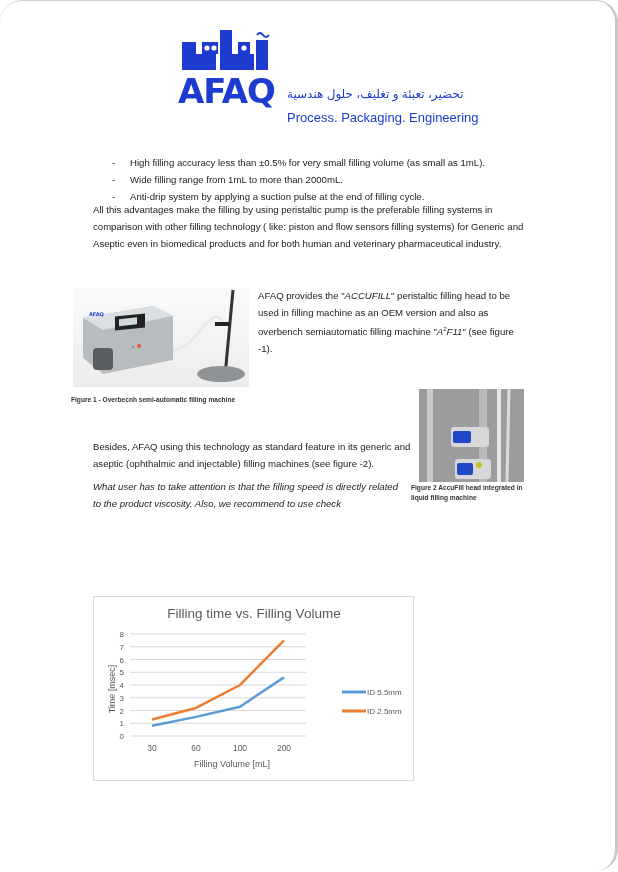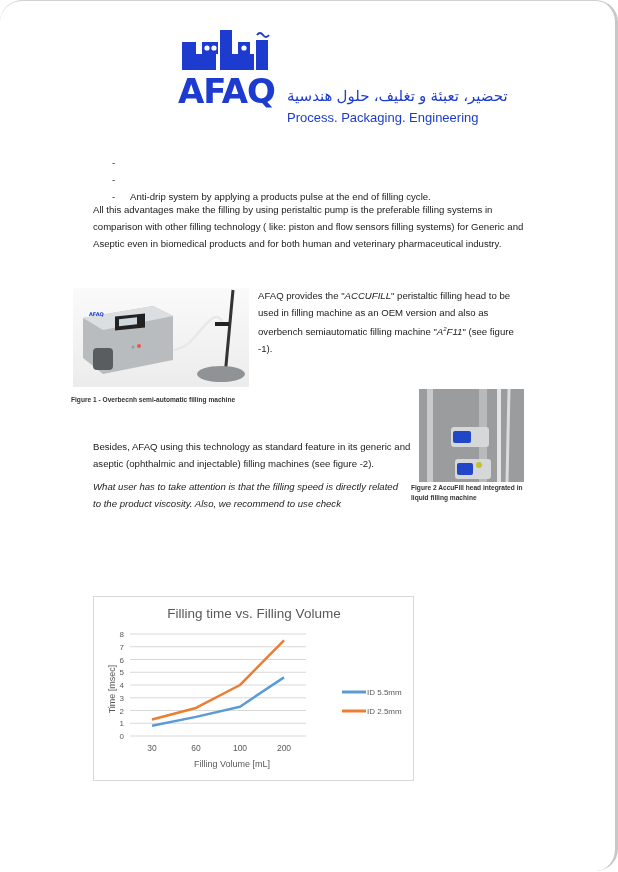--- a/index.html
+++ b/index.html
@@ -5,21 +5,21 @@
   html, body { margin:0; padding:0; }
   body { width:618px; height:872px; background:#ffffff; position:relative; overflow:hidden;
          font-family:"Liberation Sans", "DejaVu Sans", sans-serif; color:#222; }
   .page { position:absolute; left:0; top:0; width:615px; height:870px; background:#fff;
           border-top:1px solid #d0d0d0; border-right:3px solid #c8c8c8;border-radius:22px; }
   .abs { position:absolute; }
   .txt { font-size:9.6px; line-height:17px; color:#222; }
   .logo-ar { left:180px; top:27px; width:92px; height:44px; }
   .logo-word { left:178px; top:72px; font-family:"DejaVu Sans", sans-serif; font-weight:900;
                font-size:34px; letter-spacing:-1px; color:#1d3ccf; line-height:36px; }
-  .tag-ar { left:287px; top:86px; font-size:15px; color:#1d3ccf; direction:rtl; }
+  .tag-ar { left:287px; top:86px; font-size:12px; color:#1d3ccf; direction:rtl; }
   .tag-en { left:287px; top:109px; font-size:13px; color:#1d3ccf; }
 
   .bullets { left:112px; top:153px; width:420px; }
   .bullet { display:flex; height:17px; }
   .bullet .dash { width:18px; }
   .para1 { left:93px; top:200px; width:435px; }
   .para2 { left:258px; top:286px; width:262px; }
   .para3 { left:93px; top:437px; width:320px; }
   .para4 { left:93px; top:477px; width:315px;font-style:italic; }
   .para5 { left:93px; top:511px; width:435px; }
@@ -52,27 +52,29 @@
       <path d="M77 7 q3 -4 6 0 q3 4 6 0" stroke="#1d3ccf" stroke-width="2" fill="none"></path>
     </svg>
   </div>
   <div class="abs logo-word">AFAQ</div>
   <div class="abs tag-ar">تحضير، تعبئة و تغليف، حلول هندسية</div>
   <div class="abs tag-en">Process. Packaging. Engineering</div>
 
   <div class="abs bullets txt">
     <div class="bullet">
       <span class="dash">-</span>
+      <span>High filling accuracy less than ±0.5% for very small filling volume (as small as 1mL).</span>
     </div>
     <div class="bullet">
       <span class="dash">-</span>
+      <span>Wide filling range from 1mL to more than 2000mL.</span>
     </div>
     <div class="bullet">
       <span class="dash">-</span>
-      <span>Anti-drip system by applying a products pulse at the end of filling cycle.</span>
+      <span>Anti-drip system by applying a suction pulse at the end of filling cycle.</span>
     </div>
   </div>
 
   <div class="abs txt para1">All this advantages make the filling by using peristaltic pump is the preferable filling systems in comparison with other filling technology ( like: piston and flow sensors filling systems) for Generic and Aseptic even in biomedical products and for both human and veterinary pharmaceutical industry.</div>
 
   <div class="abs fig1">
     <svg width="176" height="99" viewBox="0 0 176 99">
       <polygon points="10,30 80,18 100,28 100,72 30,86 10,70" fill="#b9bcbf"></polygon>
       <polygon points="10,30 80,18 100,28 30,42" fill="#dcdfe1"></polygon>
       <rect x="42" y="33" width="30" height="14" fill="#222" transform="skewY(-6)"></rect>

